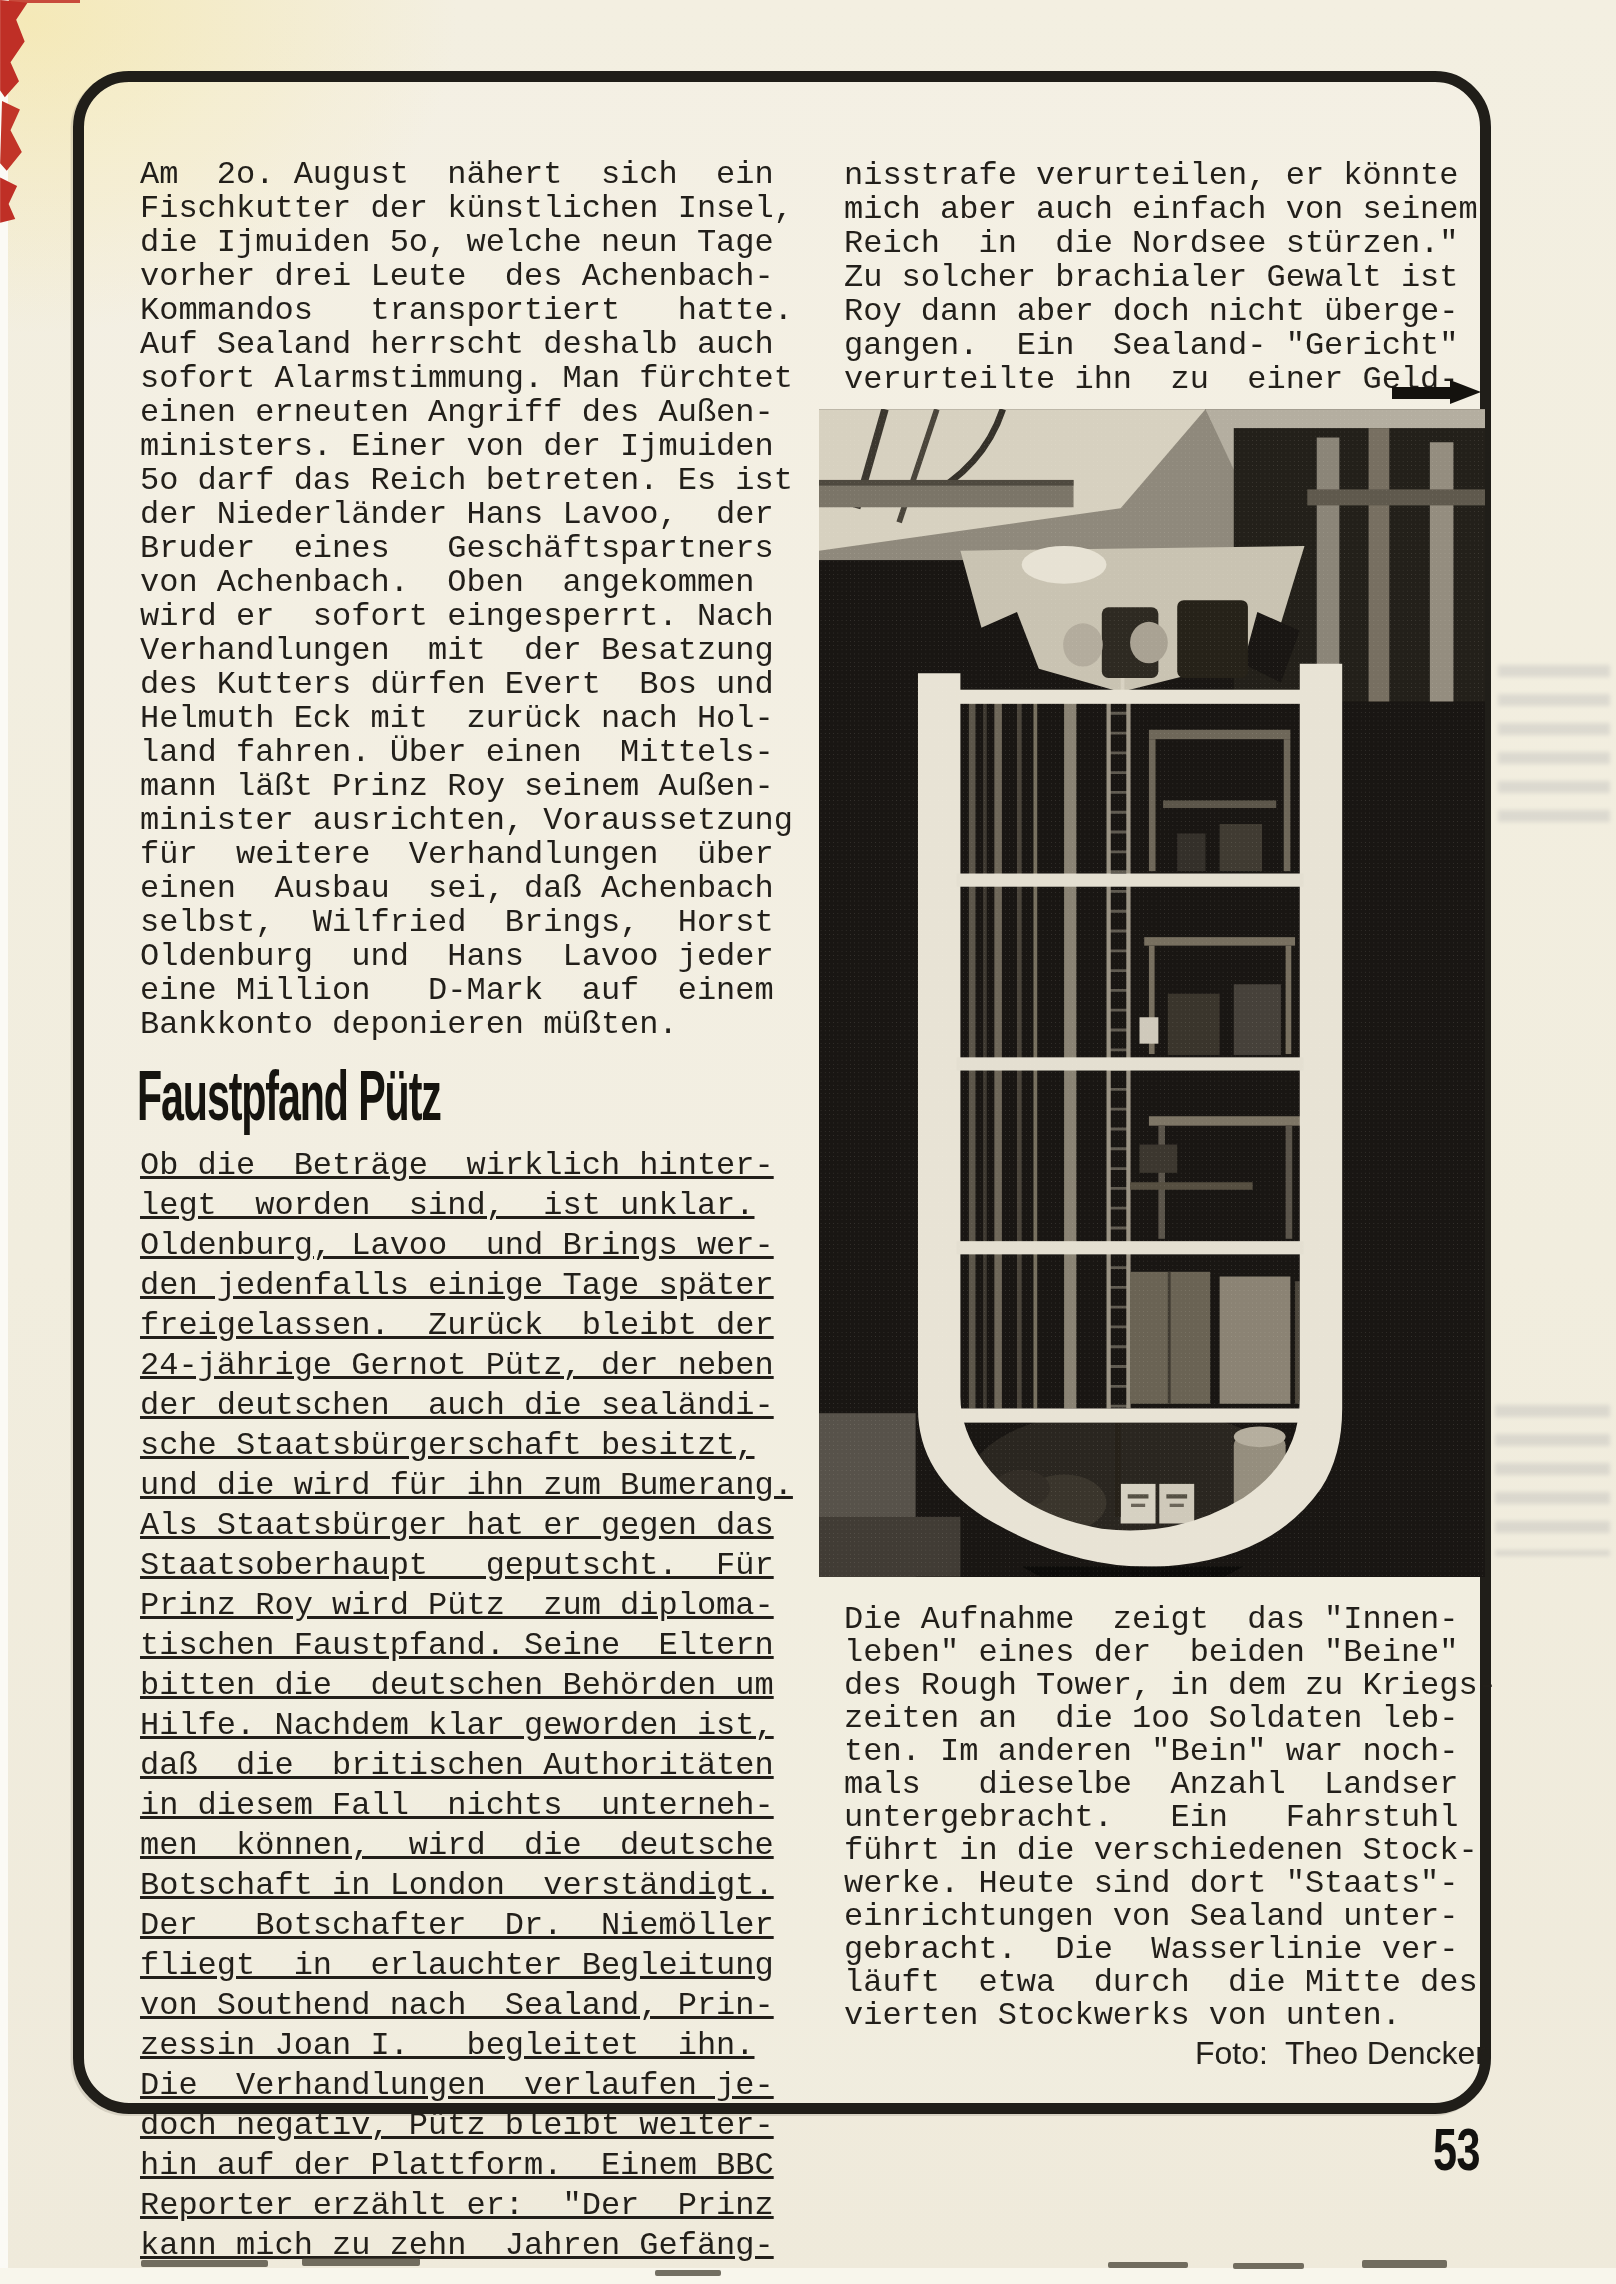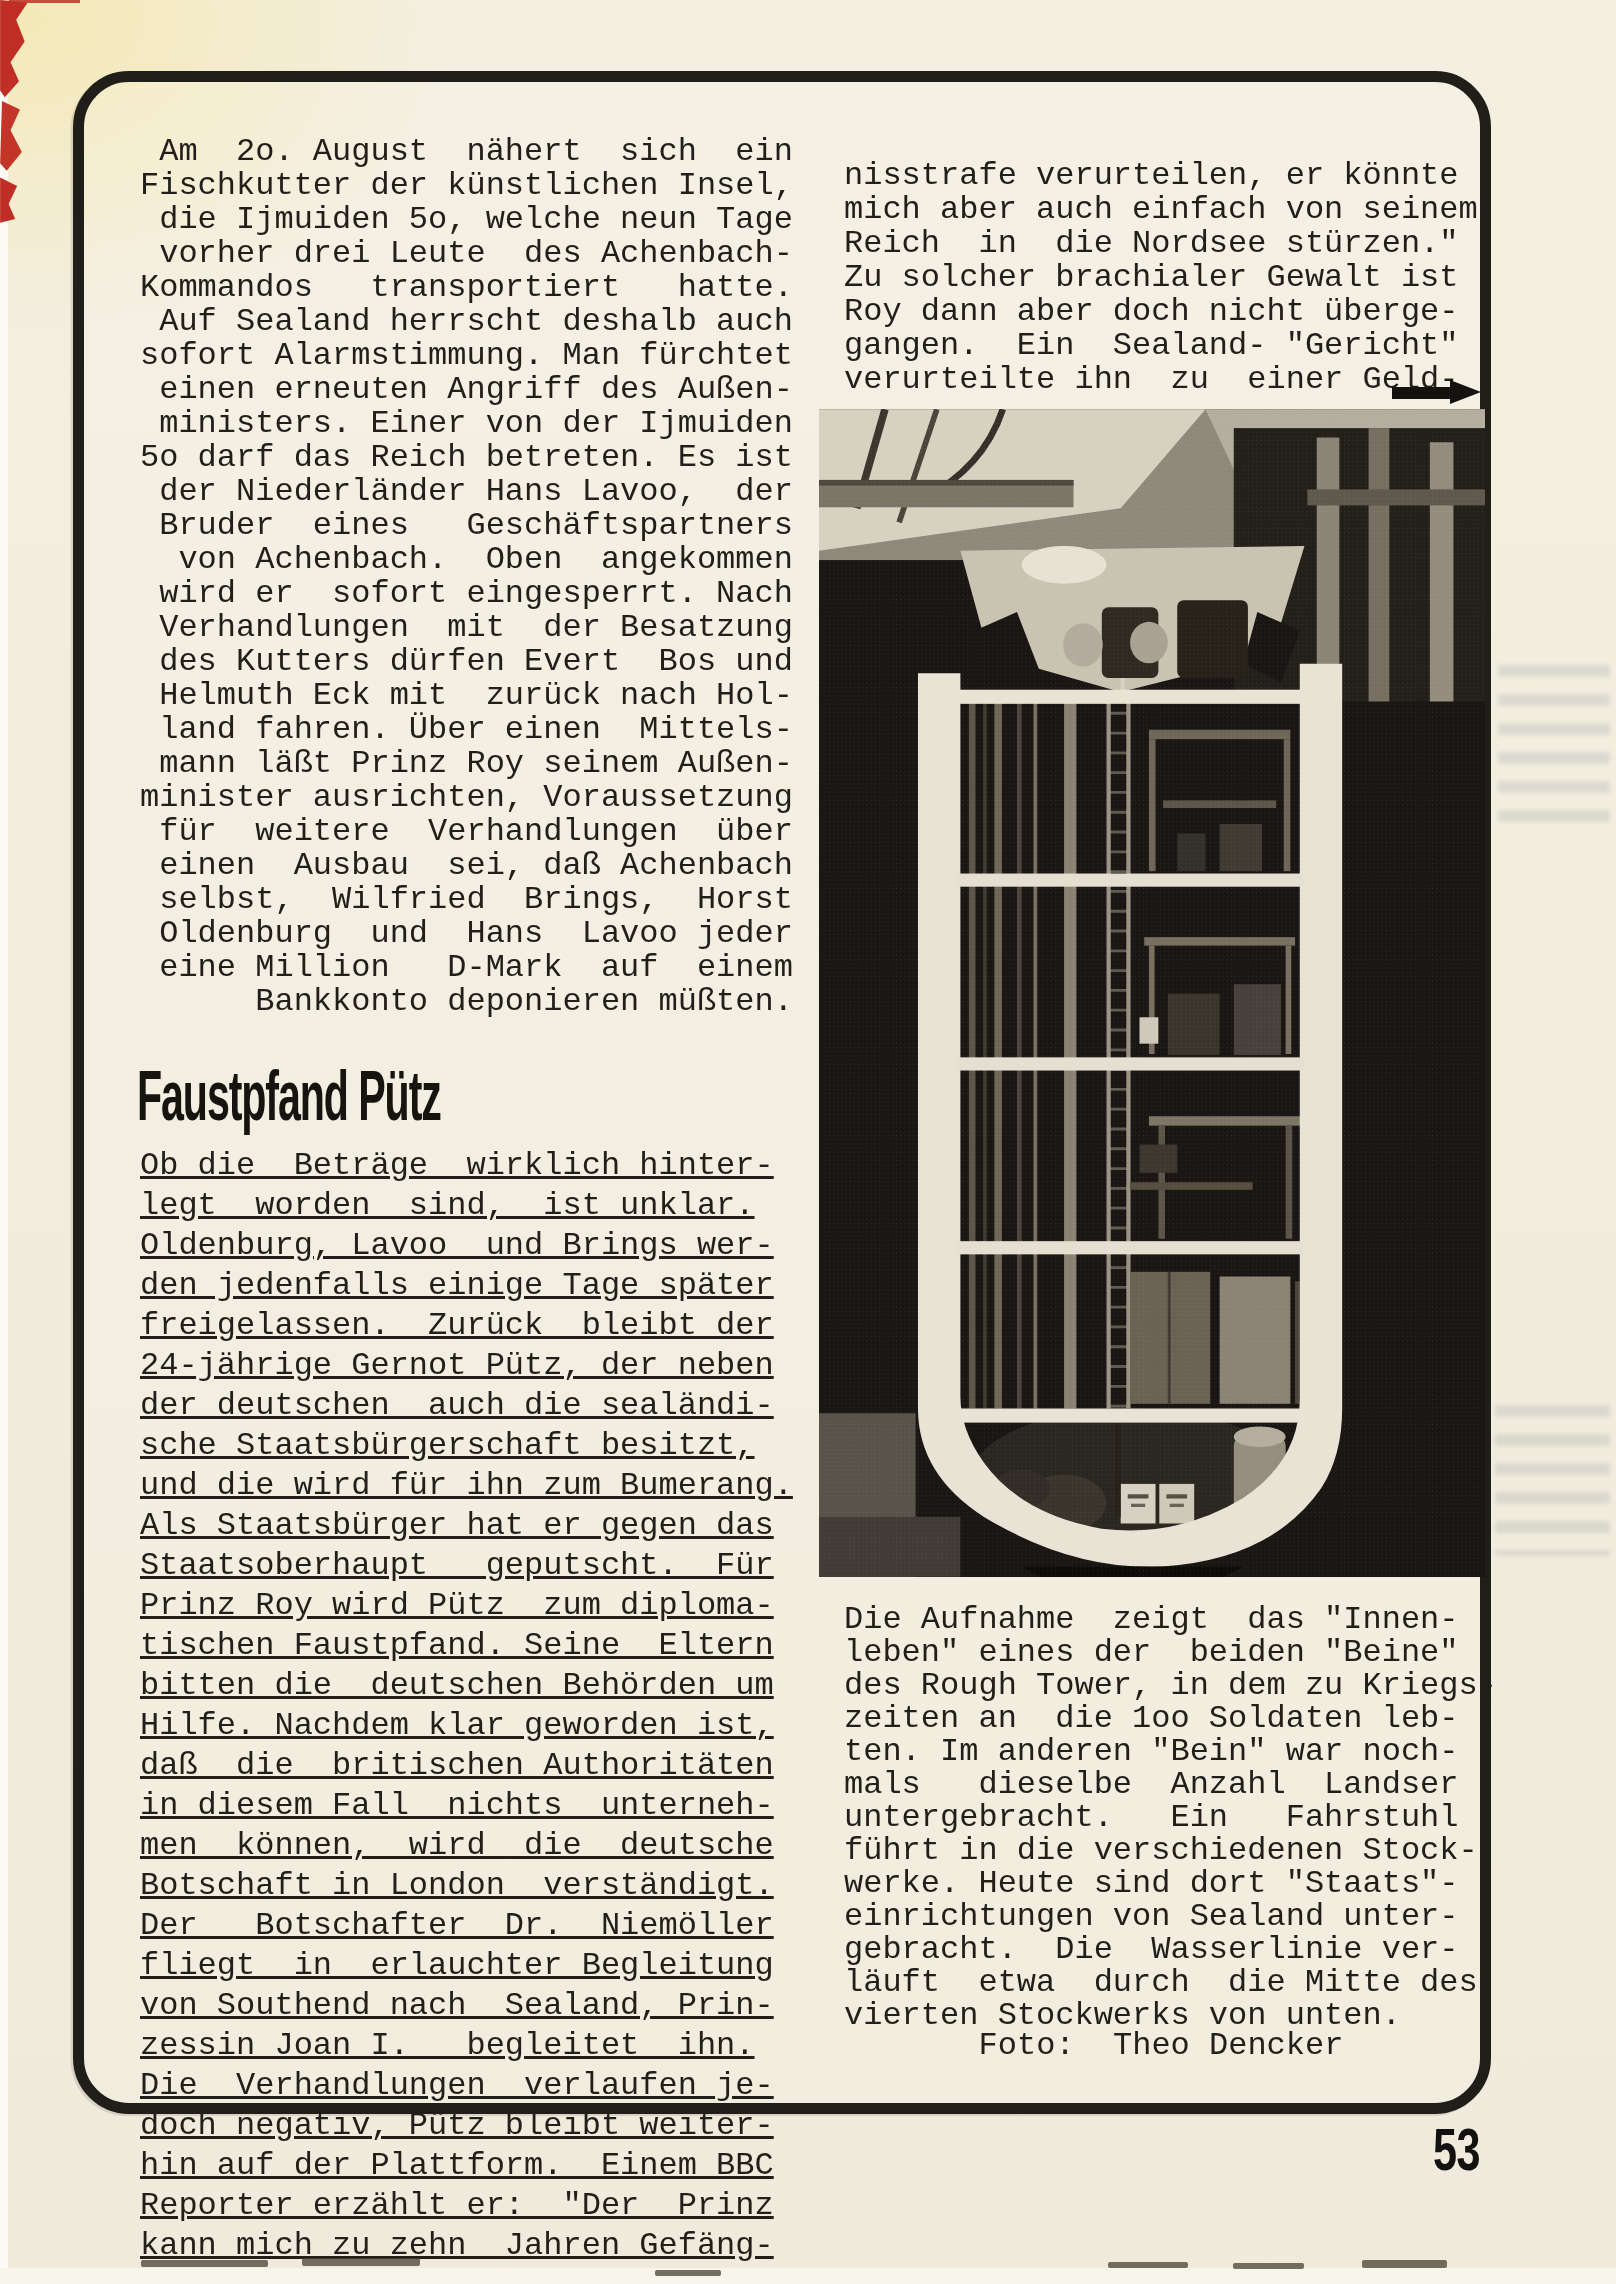--- a/index.html
+++ b/index.html
@@ -20,34 +20,34 @@
     border:11.3px solid #201e19;border-radius:56px;
     box-shadow:-2.4px 1.9px 0 rgba(150,145,128,.28);
     background:rgba(255,255,255,.10);
   }
   .mono{
     position:absolute;margin:0;
     font-family:"Liberation Mono","DejaVu Sans Mono",monospace;
     font-size:32px;line-height:34px;color:#221f1a;
     white-space:pre;
   }
-  .para1-left{left:140px;top:135px;text-align:right;}
+  .para1-left{left:140px;top:158px;}
   .para2-left{left:140px;top:1146px;line-height:40px;text-decoration:underline;}
   .heading{
     position:absolute;left:137px;top:1060px;margin:0;
     font-family:"Liberation Sans",sans-serif;font-weight:bold;
     font-size:71px;line-height:71px;letter-spacing:-1.9px;color:#16140f;
     transform:scaleX(.58);transform-origin:0 0;white-space:nowrap;
   }
   .para1-right{left:844px;top:159px;}
   .caption{left:844px;top:1603px;line-height:33px;}
   .credit{
-    position:absolute;left:844px;top:2027px;width:634px;margin:0;
-    font-family:Liberation Mono, monospace;
-    font-size:32px;color:#221f1a;white-space:pre;text-align:center;
+    position:absolute;left:844px;top:2027px;width:634px;margin:8px;
+    font-family:Liberation Sans, sans-serif;
+    font-size:32px;color:#221f1a;white-space:pre;text-align:right;
   }
   .arrow{position:absolute;left:1392px;top:380px;width:89px;height:25.5px;}
   .arrow .bar{position:absolute;left:0;top:6.6px;width:58px;height:12.3px;background:#14120e;}
   .arrow .head{
     position:absolute;right:0;top:0;width:0;height:0;
     border-top:12.7px solid transparent;border-bottom:12.7px solid transparent;
     border-left:31px solid #14120e;
   }
   .photo{
     position:absolute;left:819px;top:409px;width:666px;height:1168px;

